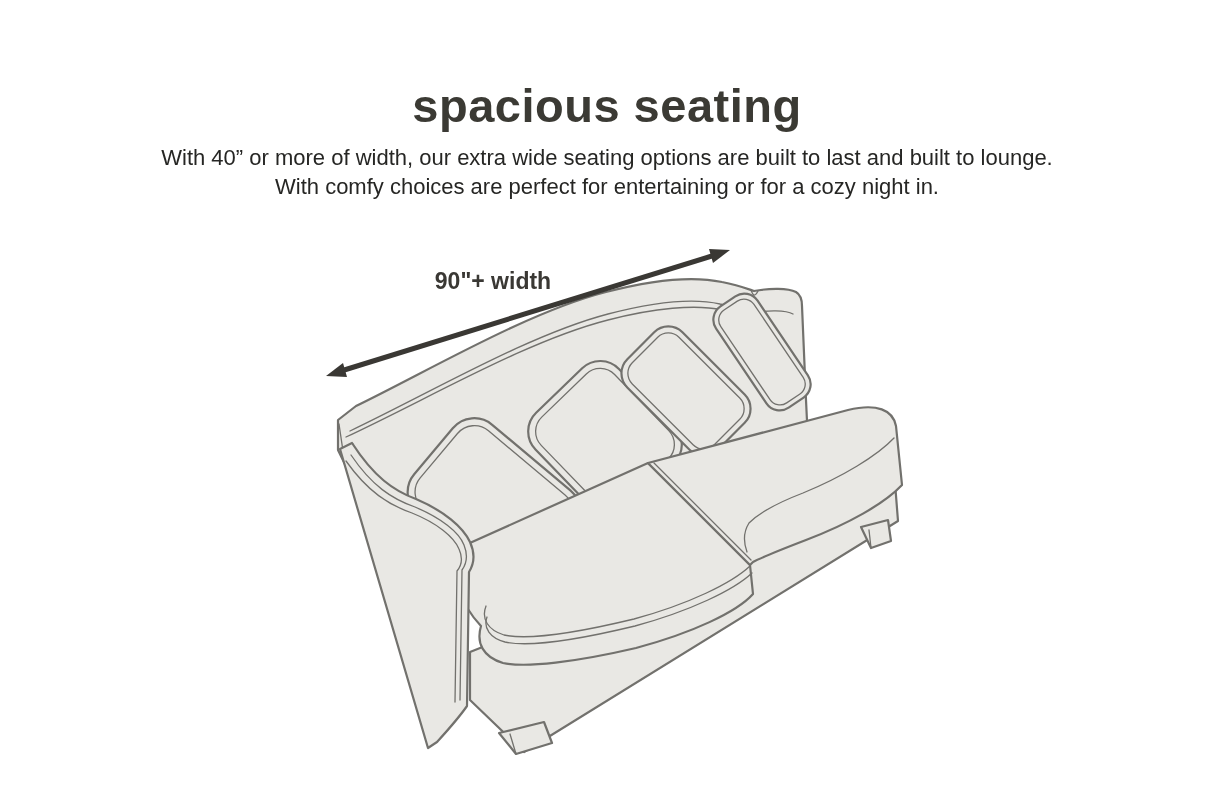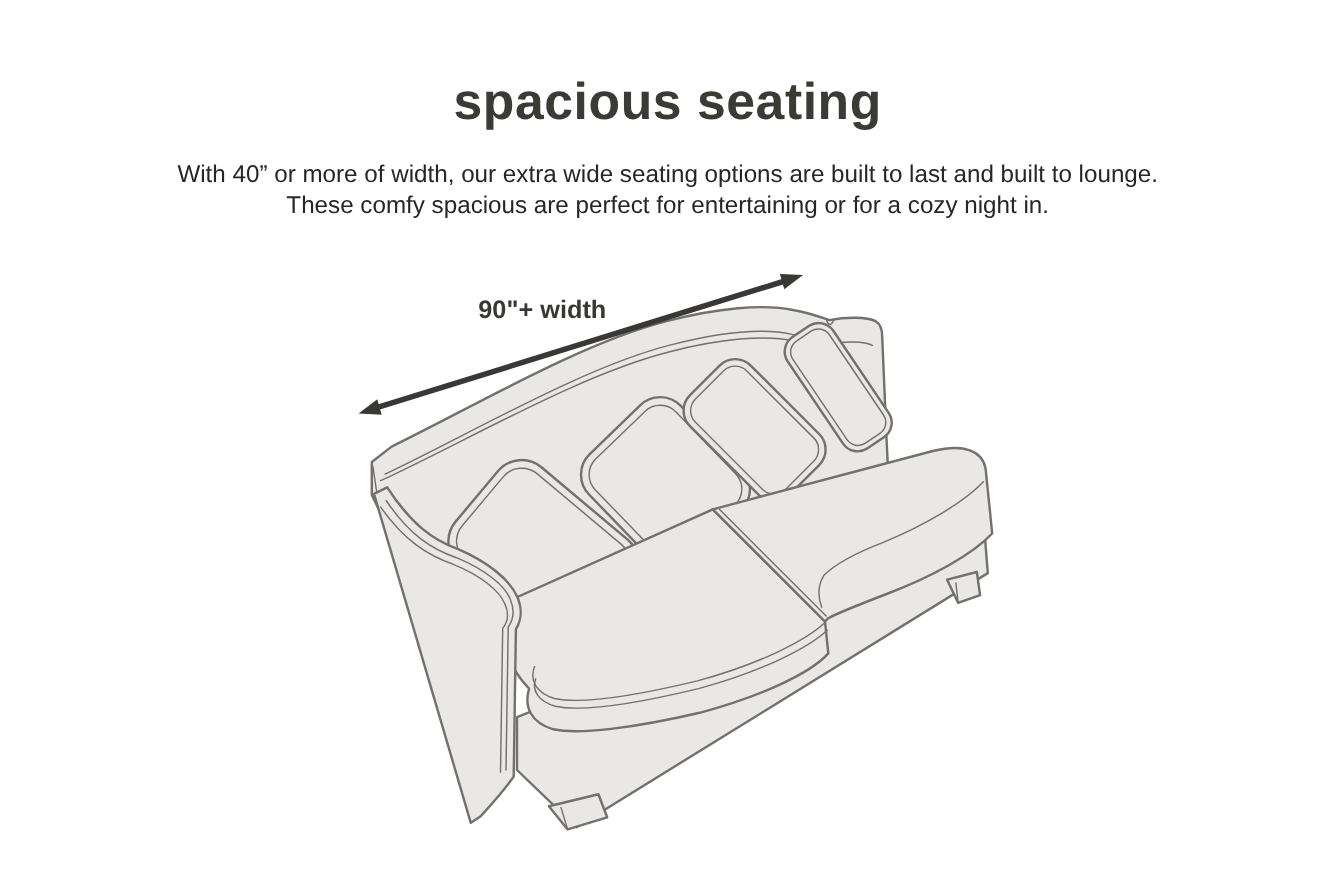--- a/index.html
+++ b/index.html
@@ -13,21 +13,21 @@
   html,body{margin:0;padding:0;background:#fff;}
   .stage{
     position:relative;width:1214px;height:810px;
     background:var(--bg);
     font-family:"Liberation Sans",sans-serif;
     overflow:hidden;
   }
   .title{
     position:absolute;top:62px;left:0;right:0;
     text-align:center;font-size:47px;font-weight:700;
-    color:var(--title-color);letter-spacing:0.5px;margin:2px;
+    color:var(--title-color);letter-spacing:0.5px;margin:16px;
   }
   .intro{
     position:absolute;top:143px;left:0;right:0;
     text-align:center;font-size:22px;line-height:29px;
     color:var(--body-color);
   }
   .diagram-svg{position:absolute;left:0;top:0;width:1214px;height:810px;}
   .fillpiece{fill:var(--sofa-fill);stroke:var(--sofa-line);stroke-width:2.2;stroke-linejoin:round;stroke-linecap:round;}
   .pipe{fill:none;stroke:var(--sofa-line);stroke-width:1.3;stroke-linecap:round;}
   .arrow-line{stroke:var(--arrow-color);stroke-width:5;stroke-linecap:butt;}
@@ -36,21 +36,21 @@
 </style>
 </head>
 <body>
 
 <div class="stage">
 
   <h1 class="title">spacious seating</h1>
 
   <div class="intro">
     <div>With 40” or more of width, our extra wide seating options are built to last and built to lounge.</div>
-    <div>These comfy spacious are perfect for entertaining or for a cozy night in.</div>
+    <div>With comfy choices are perfect for entertaining or for a cozy night in.</div>
   </div>
 
   <svg class="diagram-svg" viewBox="0 0 1214 810" aria-hidden="true">
 
     <g>
 
       <path class="fillpiece" d="
         M 338,420 L 356,406
         C 430,370 528,312 606,292
         C 652,280 694,276 722,282

